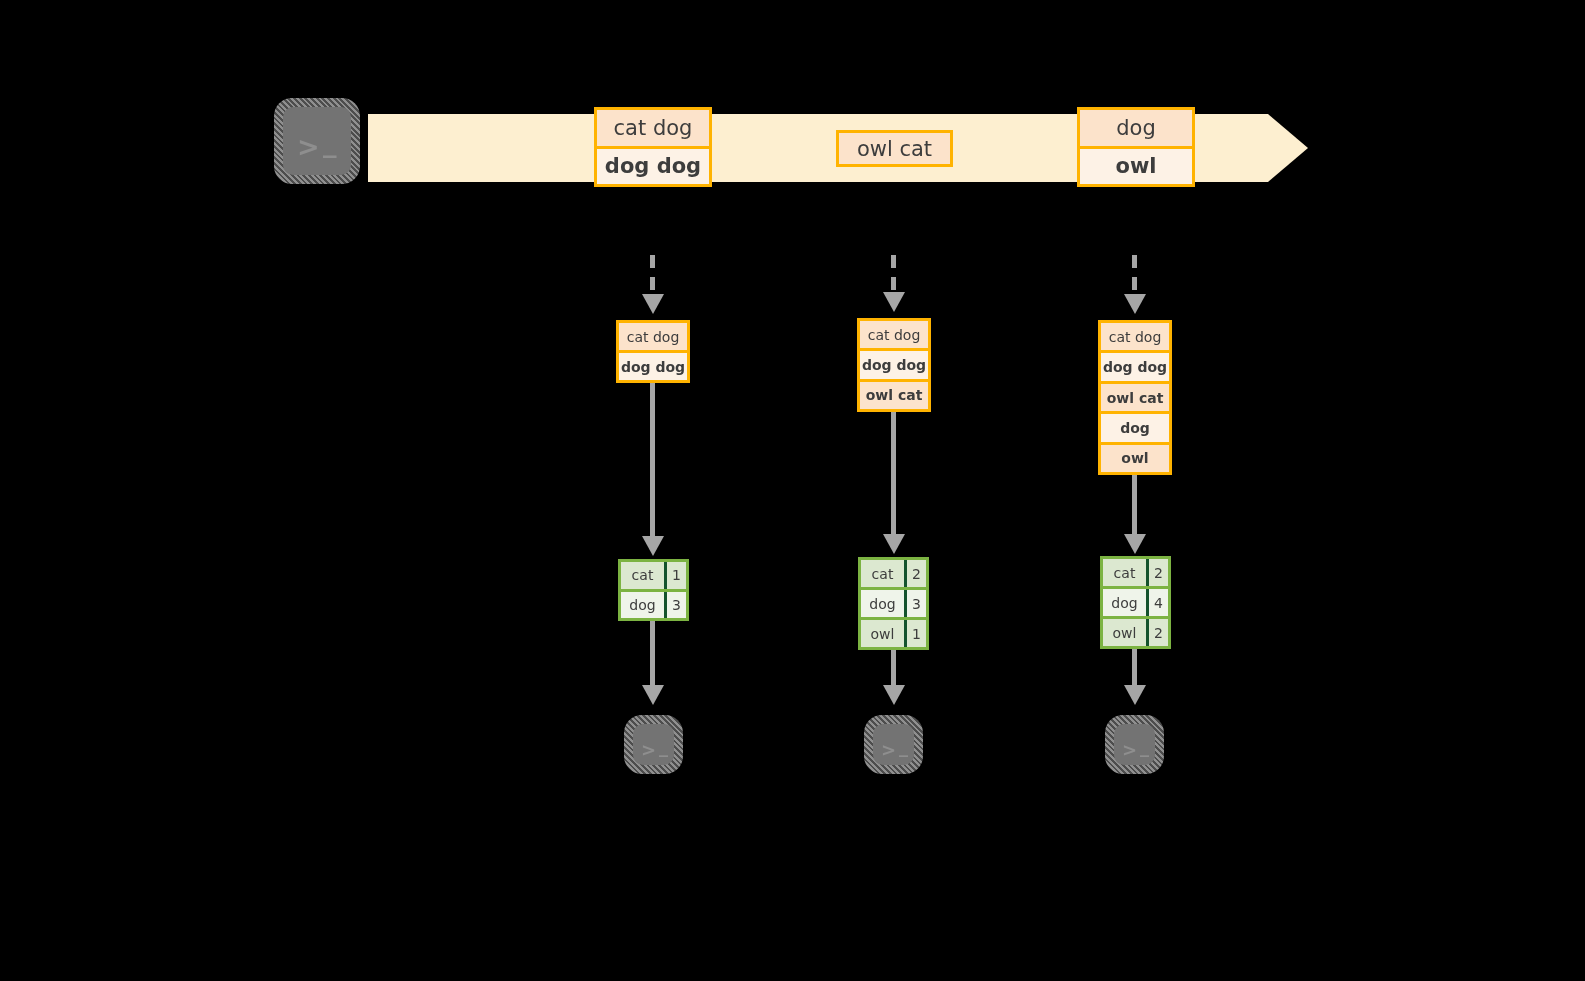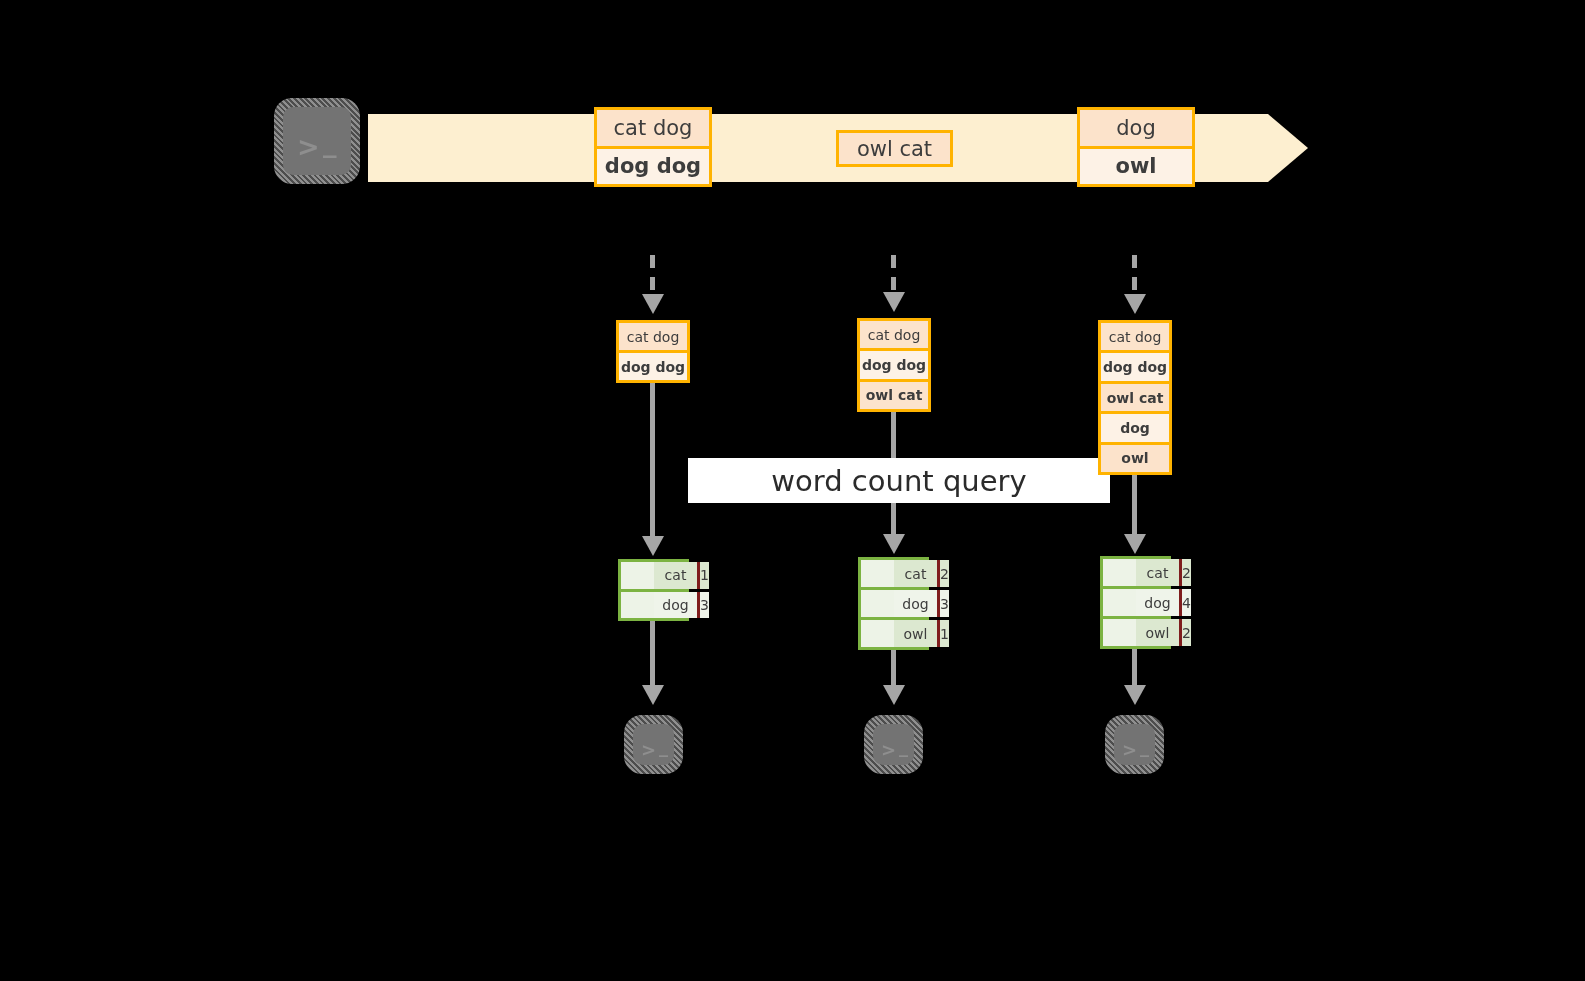--- a/index.html
+++ b/index.html
@@ -100,22 +100,21 @@
     flex: 1 1 auto;
     display: flex;
     box-sizing: border-box;
   }
   .gbox .grow + .grow { border-top: 3px solid #7CB342; }
   .gbox .gc-word {
     flex: 0 0 46px;
     display: flex; align-items: center; justify-content: center;
     color: #3d3d3d;
     box-sizing: border-box;
-    border-right: 3px solid #7f1d1d;
-    margin-left: 33px;
+    border-right: 3px solid #14532d;
   }
   .gbox .gc-num {
     flex: 1 1 auto;
     display: flex; align-items: center; justify-content: center;
     color: #3d3d3d;
     box-sizing: border-box;
   }
   .gbox .grow.shade .gc-word,
   .gbox .grow.shade .gc-num { background: #DCE8D0; }
   .gbox .grow.plain .gc-word,
@@ -249,21 +248,20 @@
     <div class="glyphs" style="left:8px; top:17px; font-size:18px;">&gt;</div>
     <div class="glyphs" style="left:26px; top:14px; font-size:18px;">_</div>
   </div>
 
   <div class="vline dashed" style="left:1132px; top:255px; height:40px;"></div>
   <div class="vhead" style="left:1124px; top:294px;"></div>
 
   <div class="vline" style="left:1132px; top:474px; height:62px;"></div>
   <div class="vhead" style="left:1124px; top:534px;"></div>
 
-  <div class="query-label" style="left:688px; top:458px; width:422px; height:45px; font-size:29px;">word count query</div>
 
   <div class="obox" style="left:1098px; top:320px; width:74px; height:155px; font-size:14px;">
     <div class="row alt">cat dog</div>
     <div class="row">dog dog</div>
     <div class="row alt">owl cat</div>
     <div class="row">dog</div>
     <div class="row alt">owl</div>
   </div>
 
   <div class="gbox" style="left:1100px; top:556px; width:71px; height:93px; font-size:14px;">

